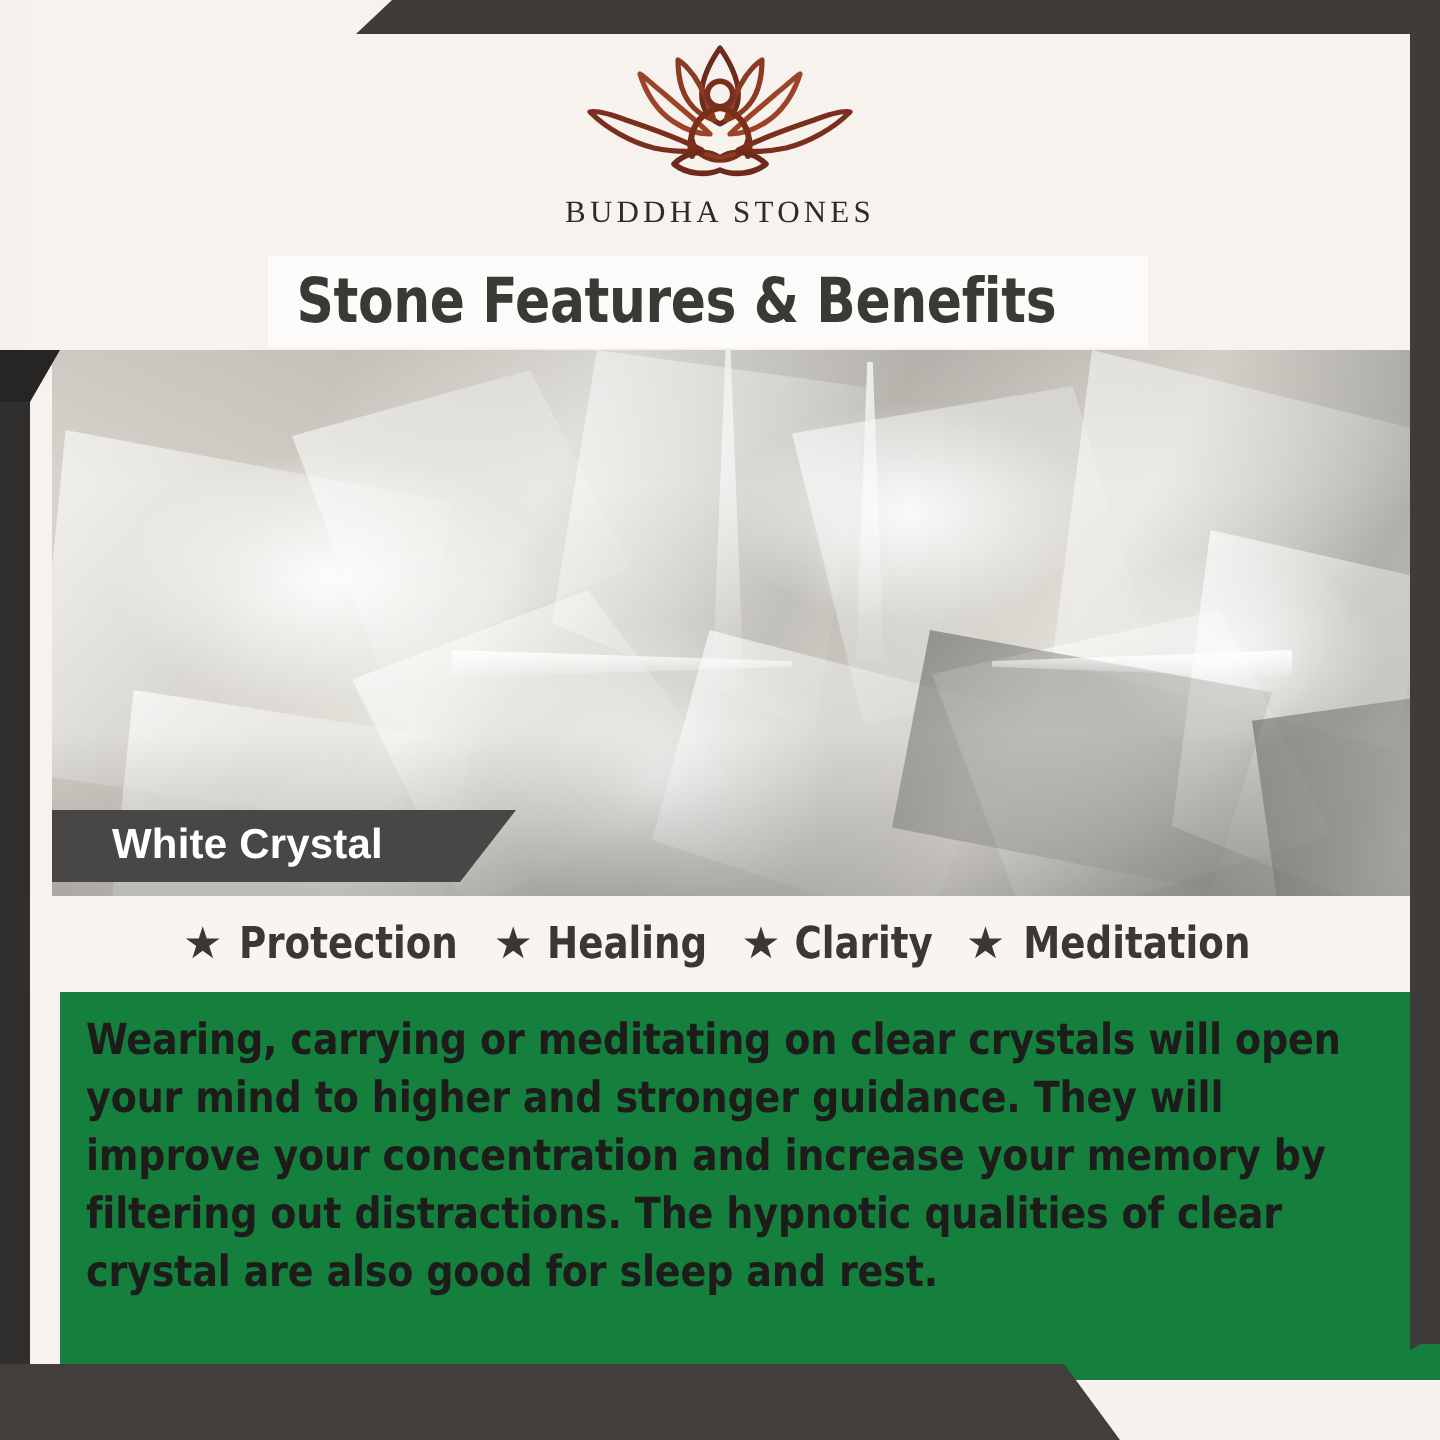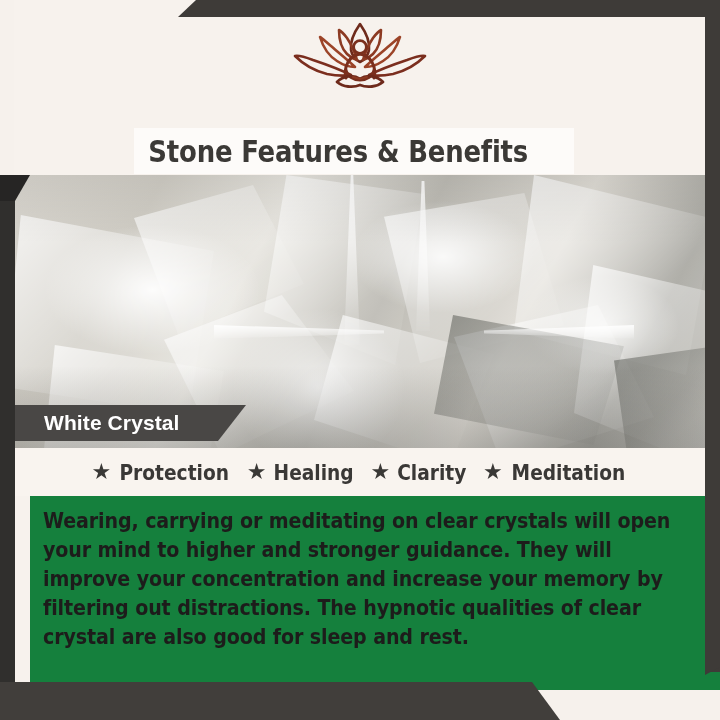--- a/index.html
+++ b/index.html
@@ -129,21 +129,21 @@
     font-size: 31px;
     color: #3b3936;
     letter-spacing: -0.2px;
     transform: scaleX(0.93);
     white-space: nowrap;
   }
 
   
   .photo {
     position: absolute;
-    left: 0;
+    left: 12px;
     top: 175px;
     width: 692px;
     height: 273px;
     overflow: hidden;
     background: #8b5cf6;
     z-index: 3;
   }
   .photo-bg {
     position: absolute;
     inset: 0;
@@ -300,20 +300,21 @@
           <path d="M95 34 C 102 35, 107 40, 109 47 C 110 51, 110 55, 109 58" stroke="#7a2f1d" stroke-width="3"></path>
 
           <path d="M81 50 C 82 56, 88 60, 95 60 C 102 60, 108 56, 109 50" stroke="#7a2f1d" stroke-width="2.8"></path>
 
           <path d="M72 62 C 78 56, 88 54, 95 59 C 102 54, 112 56, 118 62 C 112 67, 102 68, 95 65 C 88 68, 78 67, 72 62 Z" stroke="#6e2a1b" stroke-width="2.8"></path>
 
           <path d="M88 57 L 95 59 L 102 57" stroke="#8c3a22" stroke-width="2"></path>
         </g>
       </svg>
     </div>
+    <div class="brand-name">BUDDHA STONES</div>
   </div>
 
   <div class="photo">
     <div class="photo-bg"></div>
     <div class="facet f1"></div>
     <div class="facet f2"></div>
     <div class="facet f3"></div>
     <div class="facet f4"></div>
     <div class="facet f5"></div>
     <div class="facet f6"></div>

